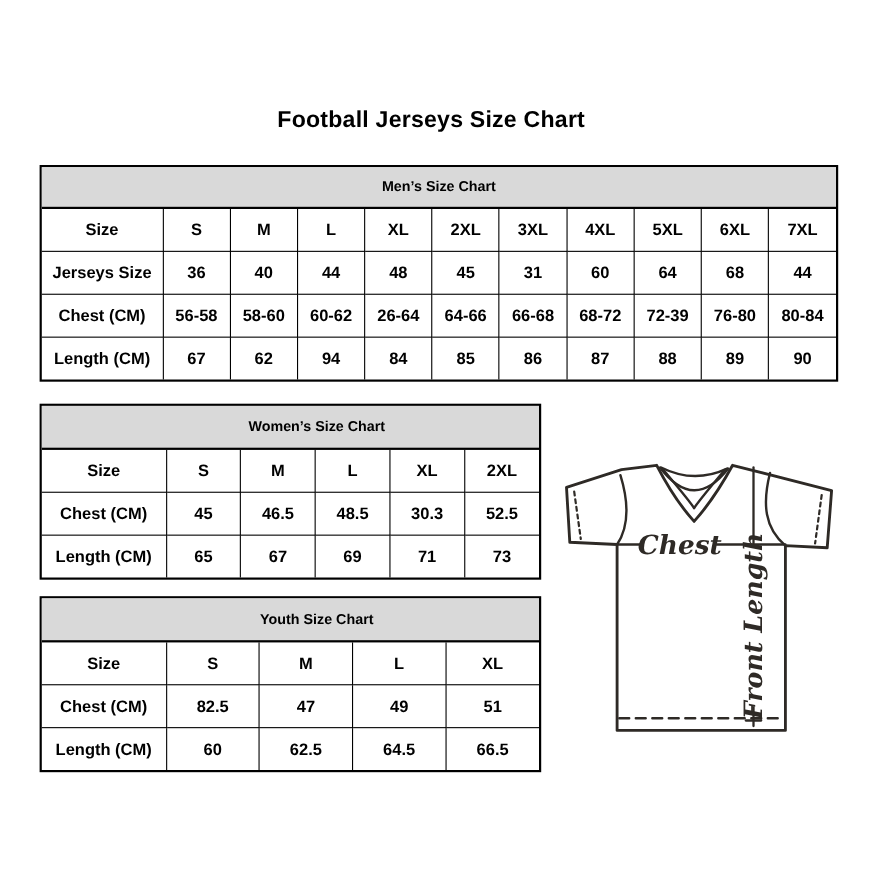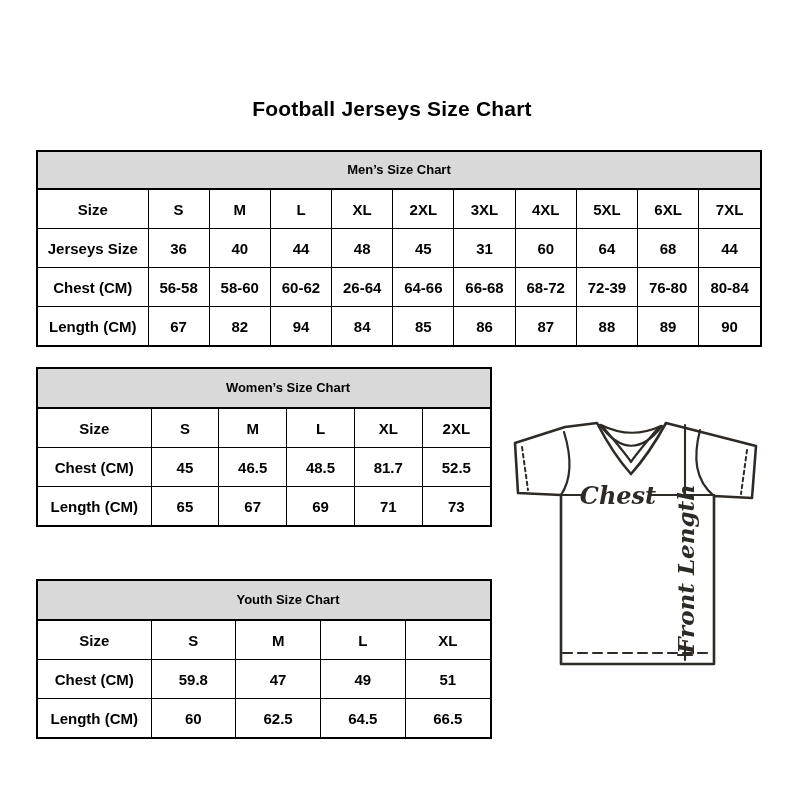--- a/index.html
+++ b/index.html
@@ -8,21 +8,21 @@
     font-family:"Liberation Sans", sans-serif; color:#000; overflow:hidden;
   }
   .page-title {
     position:absolute; top:97px; left:0; width:784px;
     text-align:center; font-size:21px; font-weight:bold; letter-spacing:0.2px;
   }
   
   .sct { position:absolute; border:2.5px solid #000; background:#fff; box-sizing:content-box; }
   .sct-men   { left:36px; top:150px; width:722px; }
   .sct-women { left:36px; top:367px; width:452px; }
-  .sct-youth { left:36px; top:579px; width:452px; }
+  .sct-youth { left:36px; top:542px; width:452px; }
   .sct-header {
     height:36px; line-height:36px; background:#d9d9d9; border-bottom:2px solid #000;
     text-align:center; font-weight:bold; font-size:13px;
   }
   .sct-women .sct-header, .sct-youth .sct-header { height:38px; line-height:38px;padding-left:48px; }
   .sct table { width:100%; border-collapse:collapse; table-layout:fixed; }
   .sct td {
     border:1.6px solid #000; text-align:center; vertical-align:middle;
     font-weight:bold; font-size:15px; height:38px; padding:0 2px; overflow:hidden;
   }
@@ -87,21 +87,21 @@
             <td>64-66</td>
             <td>66-68</td>
             <td>68-72</td>
             <td>72-39</td>
             <td>76-80</td>
             <td>80-84</td>
           </tr>
           <tr>
             <td>Length (CM)</td>
             <td>67</td>
-            <td>82</td>
+            <td>62</td>
             <td>94</td>
             <td>84</td>
             <td>85</td>
             <td>86</td>
             <td>87</td>
             <td>88</td>
             <td>89</td>
             <td>90</td>
           </tr>
         </tbody>
@@ -121,21 +121,21 @@
             <td>M</td>
             <td>L</td>
             <td>XL</td>
             <td>2XL</td>
           </tr>
           <tr>
             <td>Chest (CM)</td>
             <td>45</td>
             <td>46.5</td>
             <td>48.5</td>
-            <td>81.7</td>
+            <td>30.3</td>
             <td>52.5</td>
           </tr>
           <tr>
             <td>Length (CM)</td>
             <td>65</td>
             <td>67</td>
             <td>69</td>
             <td>71</td>
             <td>73</td>
           </tr>
@@ -152,21 +152,21 @@
       <tbody>
           <tr>
             <td>Size</td>
             <td>S</td>
             <td>M</td>
             <td>L</td>
             <td>XL</td>
           </tr>
           <tr>
             <td>Chest (CM)</td>
-            <td>59.8</td>
+            <td>82.5</td>
             <td>47</td>
             <td>49</td>
             <td>51</td>
           </tr>
           <tr>
             <td>Length (CM)</td>
             <td>60</td>
             <td>62.5</td>
             <td>64.5</td>
             <td>66.5</td>

